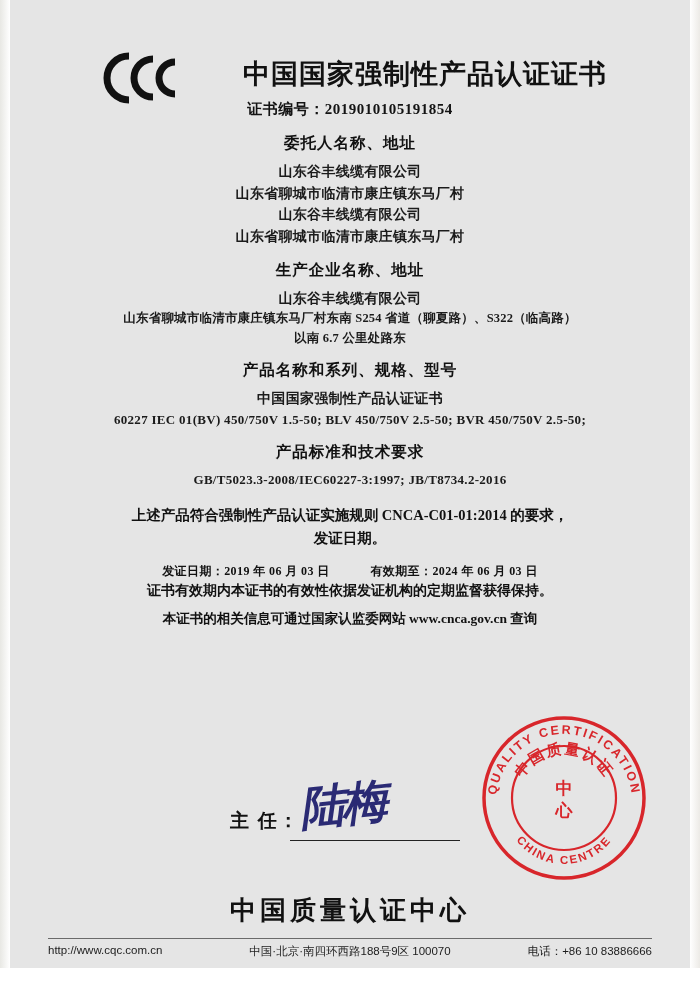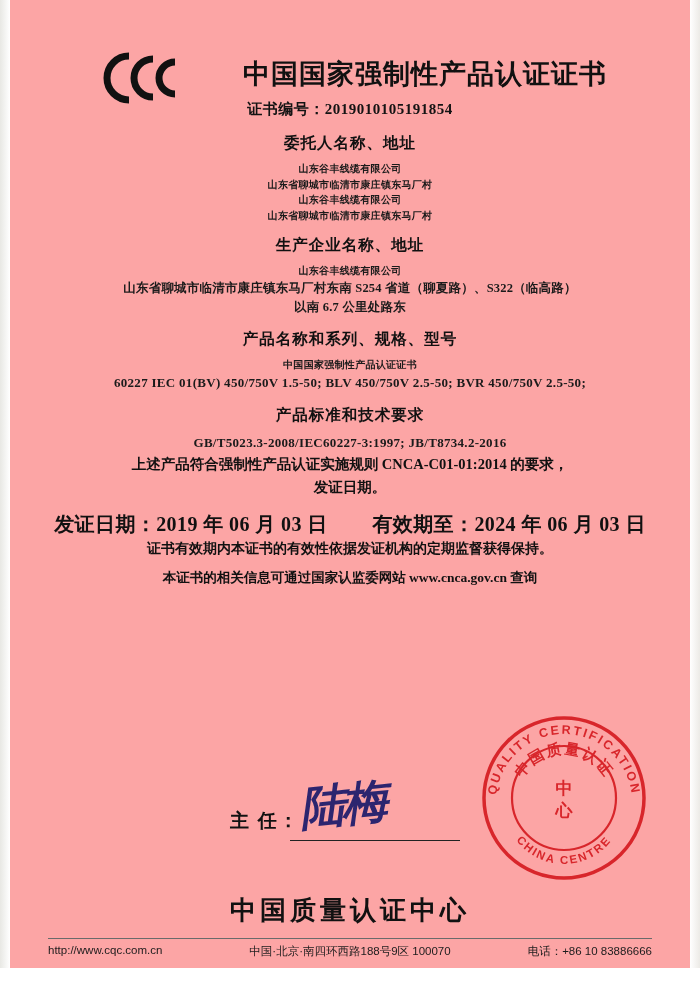--- a/index.html
+++ b/index.html
@@ -12,21 +12,21 @@
     height: 1008px;
     font-family: "Liberation Serif", "DejaVu Serif", serif;
     color: #1a1a1a;
     position: relative;
     overflow: hidden;
   }
   .page {
     position: relative;
     width: 700px;
     height: 1008px;
-    background: #fca5a5;
+    background: #e5e5e5;
   }
 
   
   .header {
     position: absolute;
     top: 26px;
     left: 0;
     width: 700px;
     height: 70px;
   }
@@ -69,44 +69,45 @@
   }
   .sect-head {
     font-size: 15.5px;
     font-weight: bold;
     letter-spacing: 1px;
     margin-top: 12px;
     margin-bottom: 7px;
     color: #111;
   }
   .sect-line {
-    font-size: 10px;
+    font-size: 14px;
     font-weight: bold;
     line-height: 1.55;
     color: #1b1b1b;
     letter-spacing: 0.3px;
   }
   .sect-line.small {
     font-size: 12.5px;
     letter-spacing: 0.2px;
   }
   .sect-line.mono {
     font-family: "Liberation Serif", "DejaVu Serif", serif;
     font-size: 13px;
   }
 
   .statement {
     font-size: 14.5px;
     font-weight: bold;
     line-height: 1.6;
+    margin-top: 14px;
     color: #111;
   }
   .dates {
     margin-top: 12px;
-    font-size: 20px;
+    font-size: 12px;
     font-weight: bold;
     color: #111;
     letter-spacing: 0.4px;
   }
   .dates .spacer { display: inline-block; width: 34px; }
   .note {
     font-size: 14px;
     font-weight: bold;
     line-height: 1.6;
     color: #111;

